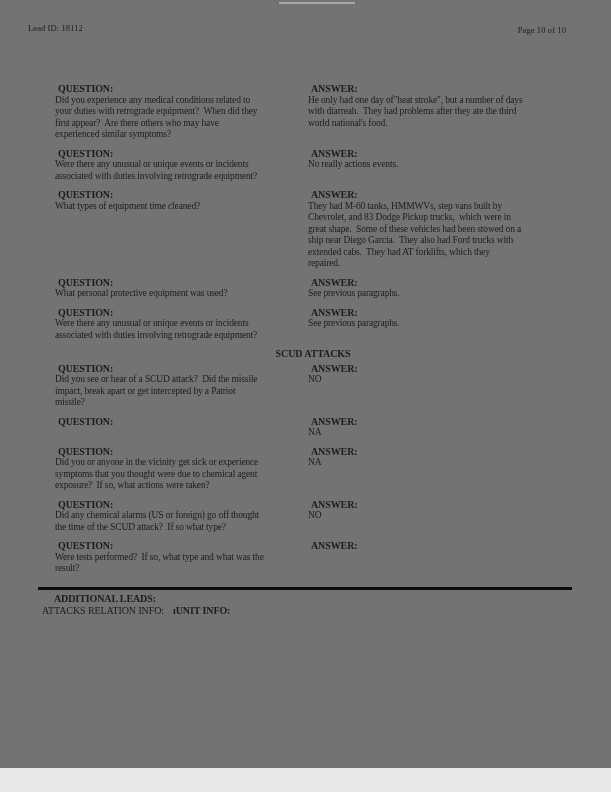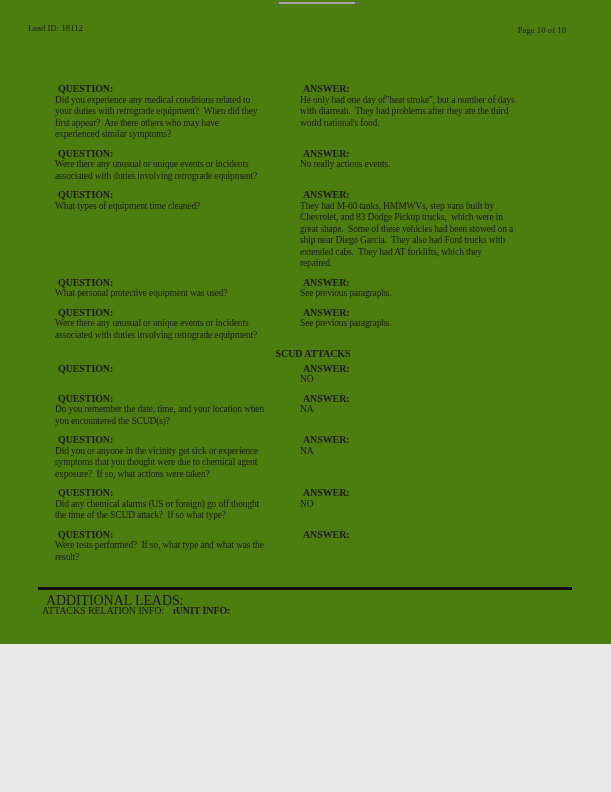--- a/index.html
+++ b/index.html
@@ -1,37 +1,37 @@
 <!DOCTYPE html>
 <html><head>
 <meta charset="utf-8">
 <style>
   html,body{margin:0;padding:0;background:#e8e8e8;}
   .page{
     position:relative;
-    width:611px;height:644px;
-    background:#4d7c0f;
+    width:611px;height:768px;
+    background:#737373;
     font-family:"Liberation Serif", serif;
     color:#1c1c1c;
     overflow:hidden;
     margin:0 auto;
   }
   .redaction-top{
     position:absolute;left:275px;top:2px;width:84px;height:2px;
     background:linear-gradient(90deg,#6e6e6e 0 5%,#a6a6a6 5% 95%,#6e6e6e 95%);
   }
   .hdr-left{position:absolute;left:28px;top:23px;font-size:8.5px;letter-spacing:0.1px;}
   .hdr-right{position:absolute;right:45px;top:25px;font-size:8.5px;letter-spacing:0.1px;text-align:right;}
   .content{position:absolute;left:55px;top:83px;width:526px;}
-  .qa-row{display:grid;grid-template-columns:245px 1fr;margin-bottom:7px;}
+  .qa-row{display:grid;grid-template-columns:245px 1fr;margin-bottom:7px;gap:8px;}
   .label{font-weight:bold;font-size:10px;line-height:11.5px;padding-left:3px;letter-spacing:-0.1px;}
   .text{font-size:9.5px;line-height:11.5px;white-space:pre-wrap;letter-spacing:-0.15px;}
   .section-hdr{font-weight:bold;font-size:10px;line-height:11.5px;margin:4px 0 3px -10px;letter-spacing:-0.1px;text-align:center;}
   .divider{position:absolute;left:38px;top:587px;width:534px;height:3px;background:#0d0d0d;}
-  .footer-leads{position:absolute;left:46px;top:593px;font-weight:normal;font-size:14px;letter-spacing:-0.1px;}
+  .footer-leads{position:absolute;left:54px;top:593px;font-weight:bold;font-size:10px;letter-spacing:-0.1px;}
   .footer-contact{position:absolute;left:42px;top:605px;font-size:10px;letter-spacing:-0.1px;}
   .footer-unit{position:absolute;left:173px;top:605px;font-size:10px;letter-spacing:-0.1px;font-weight:bold;}
 </style>
 </head>
 <body>
 
 <div class="page">
 
   <div class="redaction-top"></div>
 
@@ -105,32 +105,33 @@
         <div class="label">ANSWER:</div>
         <div class="text">See previous paragraphs.</div>
       </div>
     </div>
 
     <div class="section-hdr">SCUD ATTACKS</div>
 
     <div class="qa-row">
       <div>
         <div class="label">QUESTION:</div>
+        <div class="text">Did you see or hear of a SCUD attack?  Did the missile
+impact, break apart or get intercepted by a Patriot
+missile?</div>
       </div>
       <div>
         <div class="label">ANSWER:</div>
         <div class="text">NO</div>
       </div>
     </div>
 
     <div class="qa-row">
       <div>
         <div class="label">QUESTION:</div>
-        <div class="text">Do you remember the date, time, and your location when
-you encountered the SCUD(s)?</div>
       </div>
       <div>
         <div class="label">ANSWER:</div>
         <div class="text">NA</div>
       </div>
     </div>
 
     <div class="qa-row">
       <div>
         <div class="label">QUESTION:</div>

